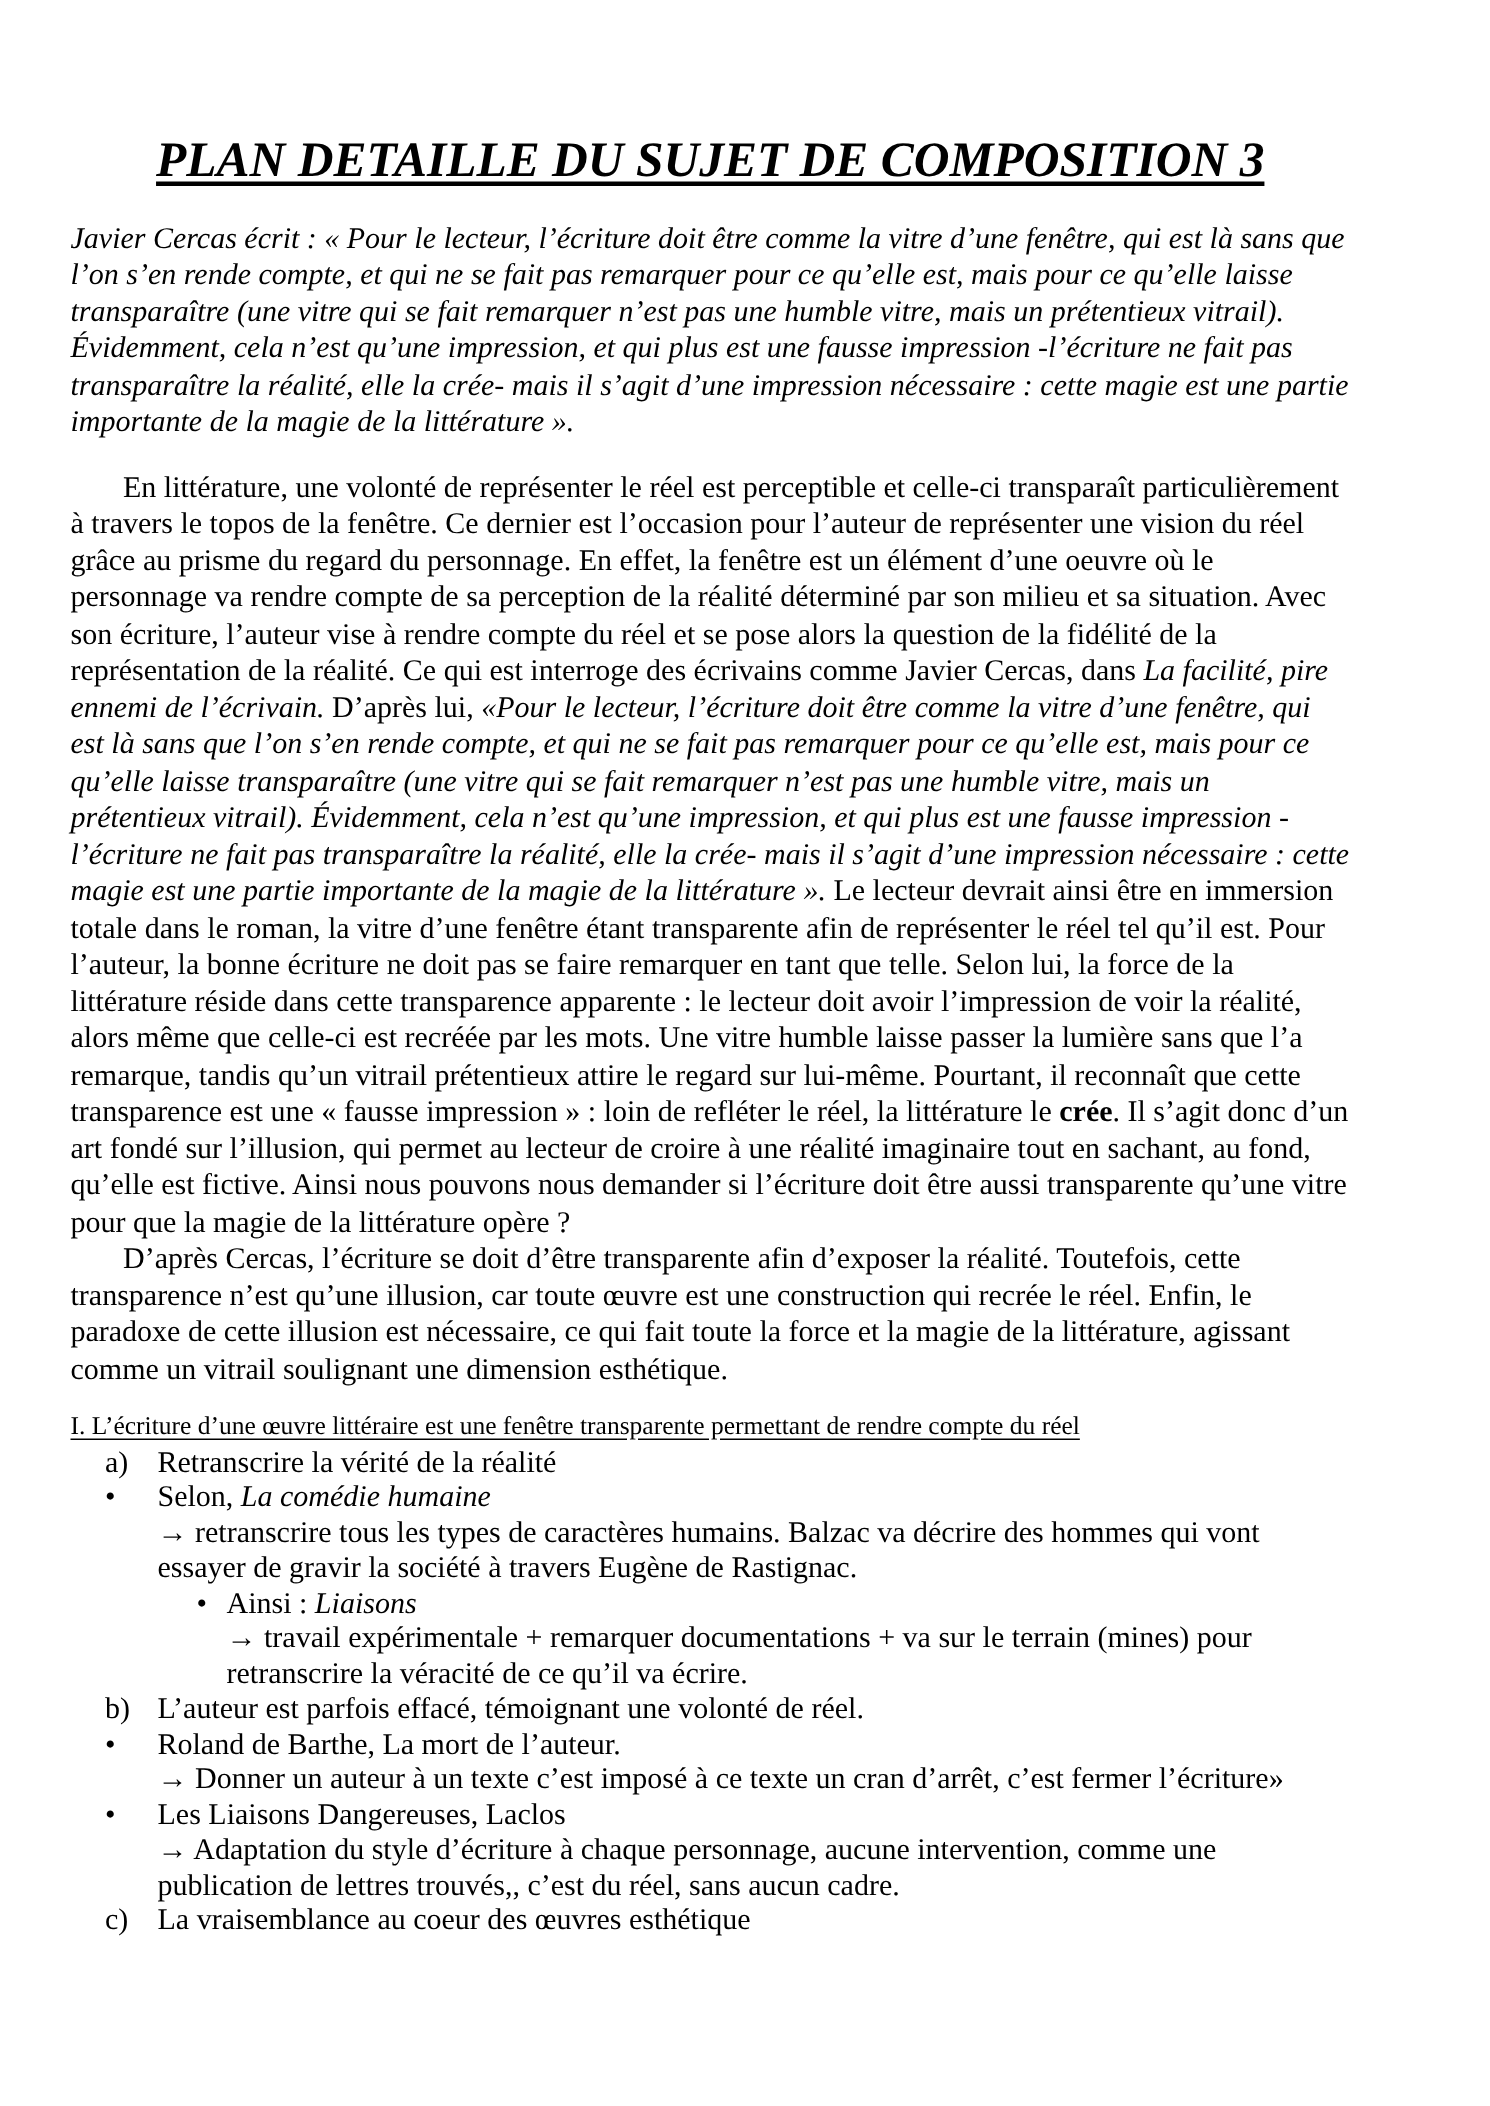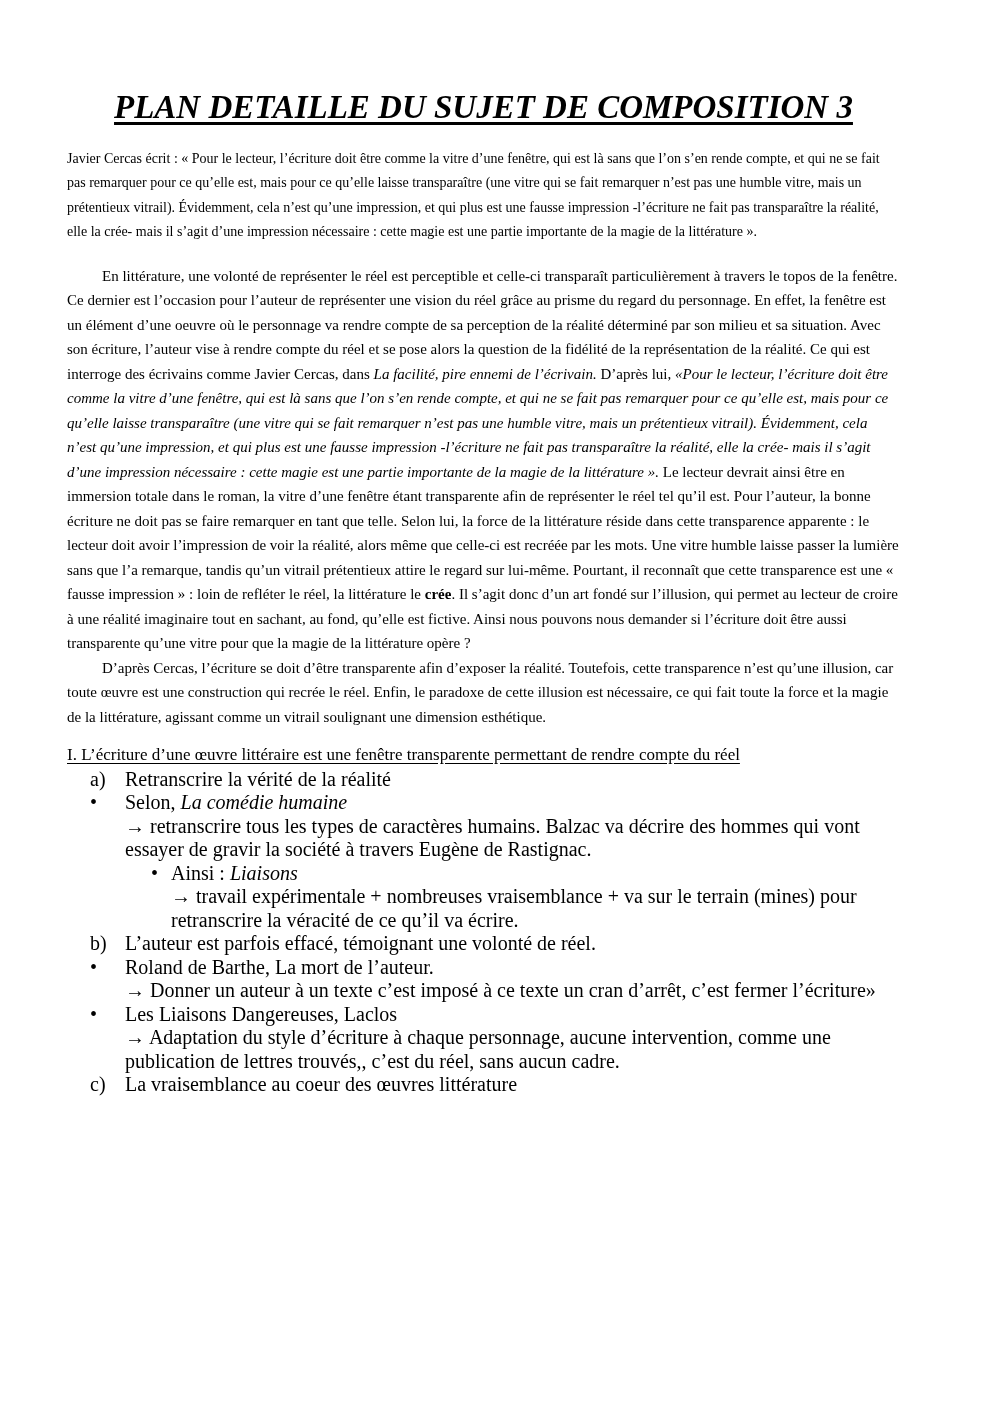--- a/index.html
+++ b/index.html
@@ -5,45 +5,46 @@
   html, body {
     margin: 0;
     padding: 0;
     background: #ffffff;
   }
   .page {
     position: relative;
     width: 993px;
     height: 1404px;
     box-sizing: border-box;
-    padding: 0 93px 0 67px;
+    padding: 0 93px 0 47px;
     background: #ffffff;
     color: #000000;
     font-family: "Liberation Serif", "DejaVu Serif", serif;
     overflow: hidden;
   }
   .doc-title {
     margin: 88px 0 0 0;
     font-size: 33px;
     line-height: 1.2;
     font-weight: bold;
     font-style: italic;
     text-align: center;
     text-decoration: underline;
     text-decoration-thickness: 3px;
     text-underline-offset: 4px;
   }
   .epigraph {
     margin: 19px 0 0 0;
-    font-size: 14px;
+    font-size: 20px;
     line-height: 24.5px;
+    font-style: italic;
   }
   .body-p {
     margin: 0;
-    font-size: 15px;
+    font-size: 20px;
     line-height: 24.5px;
     text-indent: 35px;
   }
   .body-p.first {
     margin-top: 19px;
   }
   .section-h {
     margin: 14px 0 0 0;
     font-size: 17px;
     line-height: 24.5px;
@@ -92,29 +93,29 @@
   <div class="outline">
 
     <div class="o-row lvl1"><span class="marker">a)</span><span class="o-text"><span>Retranscrire la vérité de la réalité</span></span></div>
 
     <div class="o-row lvl1"><span class="marker">•</span><span class="o-text"><span>Selon, </span><span class="italic">La comédie humaine</span></span></div>
 
     <div class="o-row lvl1"><span class="marker"></span><span class="o-text"><span>→ retranscrire tous les types de caractères humains. Balzac va décrire des hommes qui vont essayer de gravir la société à travers Eugène de Rastignac.</span></span></div>
 
     <div class="o-row lvl2"><span class="marker">•</span><span class="o-text"><span>Ainsi : </span><span class="italic">Liaisons</span></span></div>
 
-    <div class="o-row lvl2"><span class="marker"></span><span class="o-text"><span>→ travail expérimentale + nombreuses vraisemblance + va sur le terrain (mines) pour retranscrire la véracité de ce qu’il va écrire.</span></span></div>
+    <div class="o-row lvl2"><span class="marker"></span><span class="o-text"><span>→ travail expérimentale + remarquer documentations + va sur le terrain (mines) pour retranscrire la véracité de ce qu’il va écrire.</span></span></div>
 
     <div class="o-row lvl1"><span class="marker">b)</span><span class="o-text"><span>L’auteur est parfois effacé, témoignant une volonté de réel.</span></span></div>
 
     <div class="o-row lvl1"><span class="marker">•</span><span class="o-text"><span>Roland de Barthe, La mort de l’auteur.</span></span></div>
 
     <div class="o-row lvl1"><span class="marker"></span><span class="o-text"><span>→ Donner un auteur à un texte c’est imposé à ce texte un cran d’arrêt, c’est fermer l’écriture»</span></span></div>
 
     <div class="o-row lvl1"><span class="marker">•</span><span class="o-text"><span>Les Liaisons Dangereuses, Laclos</span></span></div>
 
     <div class="o-row lvl1"><span class="marker"></span><span class="o-text"><span>→ Adaptation du style d’écriture à chaque personnage, aucune intervention, comme une publication de lettres trouvés,, c’est du réel, sans aucun cadre.</span></span></div>
 
-    <div class="o-row lvl1"><span class="marker">c)</span><span class="o-text"><span>La vraisemblance au coeur des œuvres littérature</span></span></div>
+    <div class="o-row lvl1"><span class="marker">c)</span><span class="o-text"><span>La vraisemblance au coeur des œuvres esthétique</span></span></div>
 
   </div>
 
 </div>
 
 </body></html>

